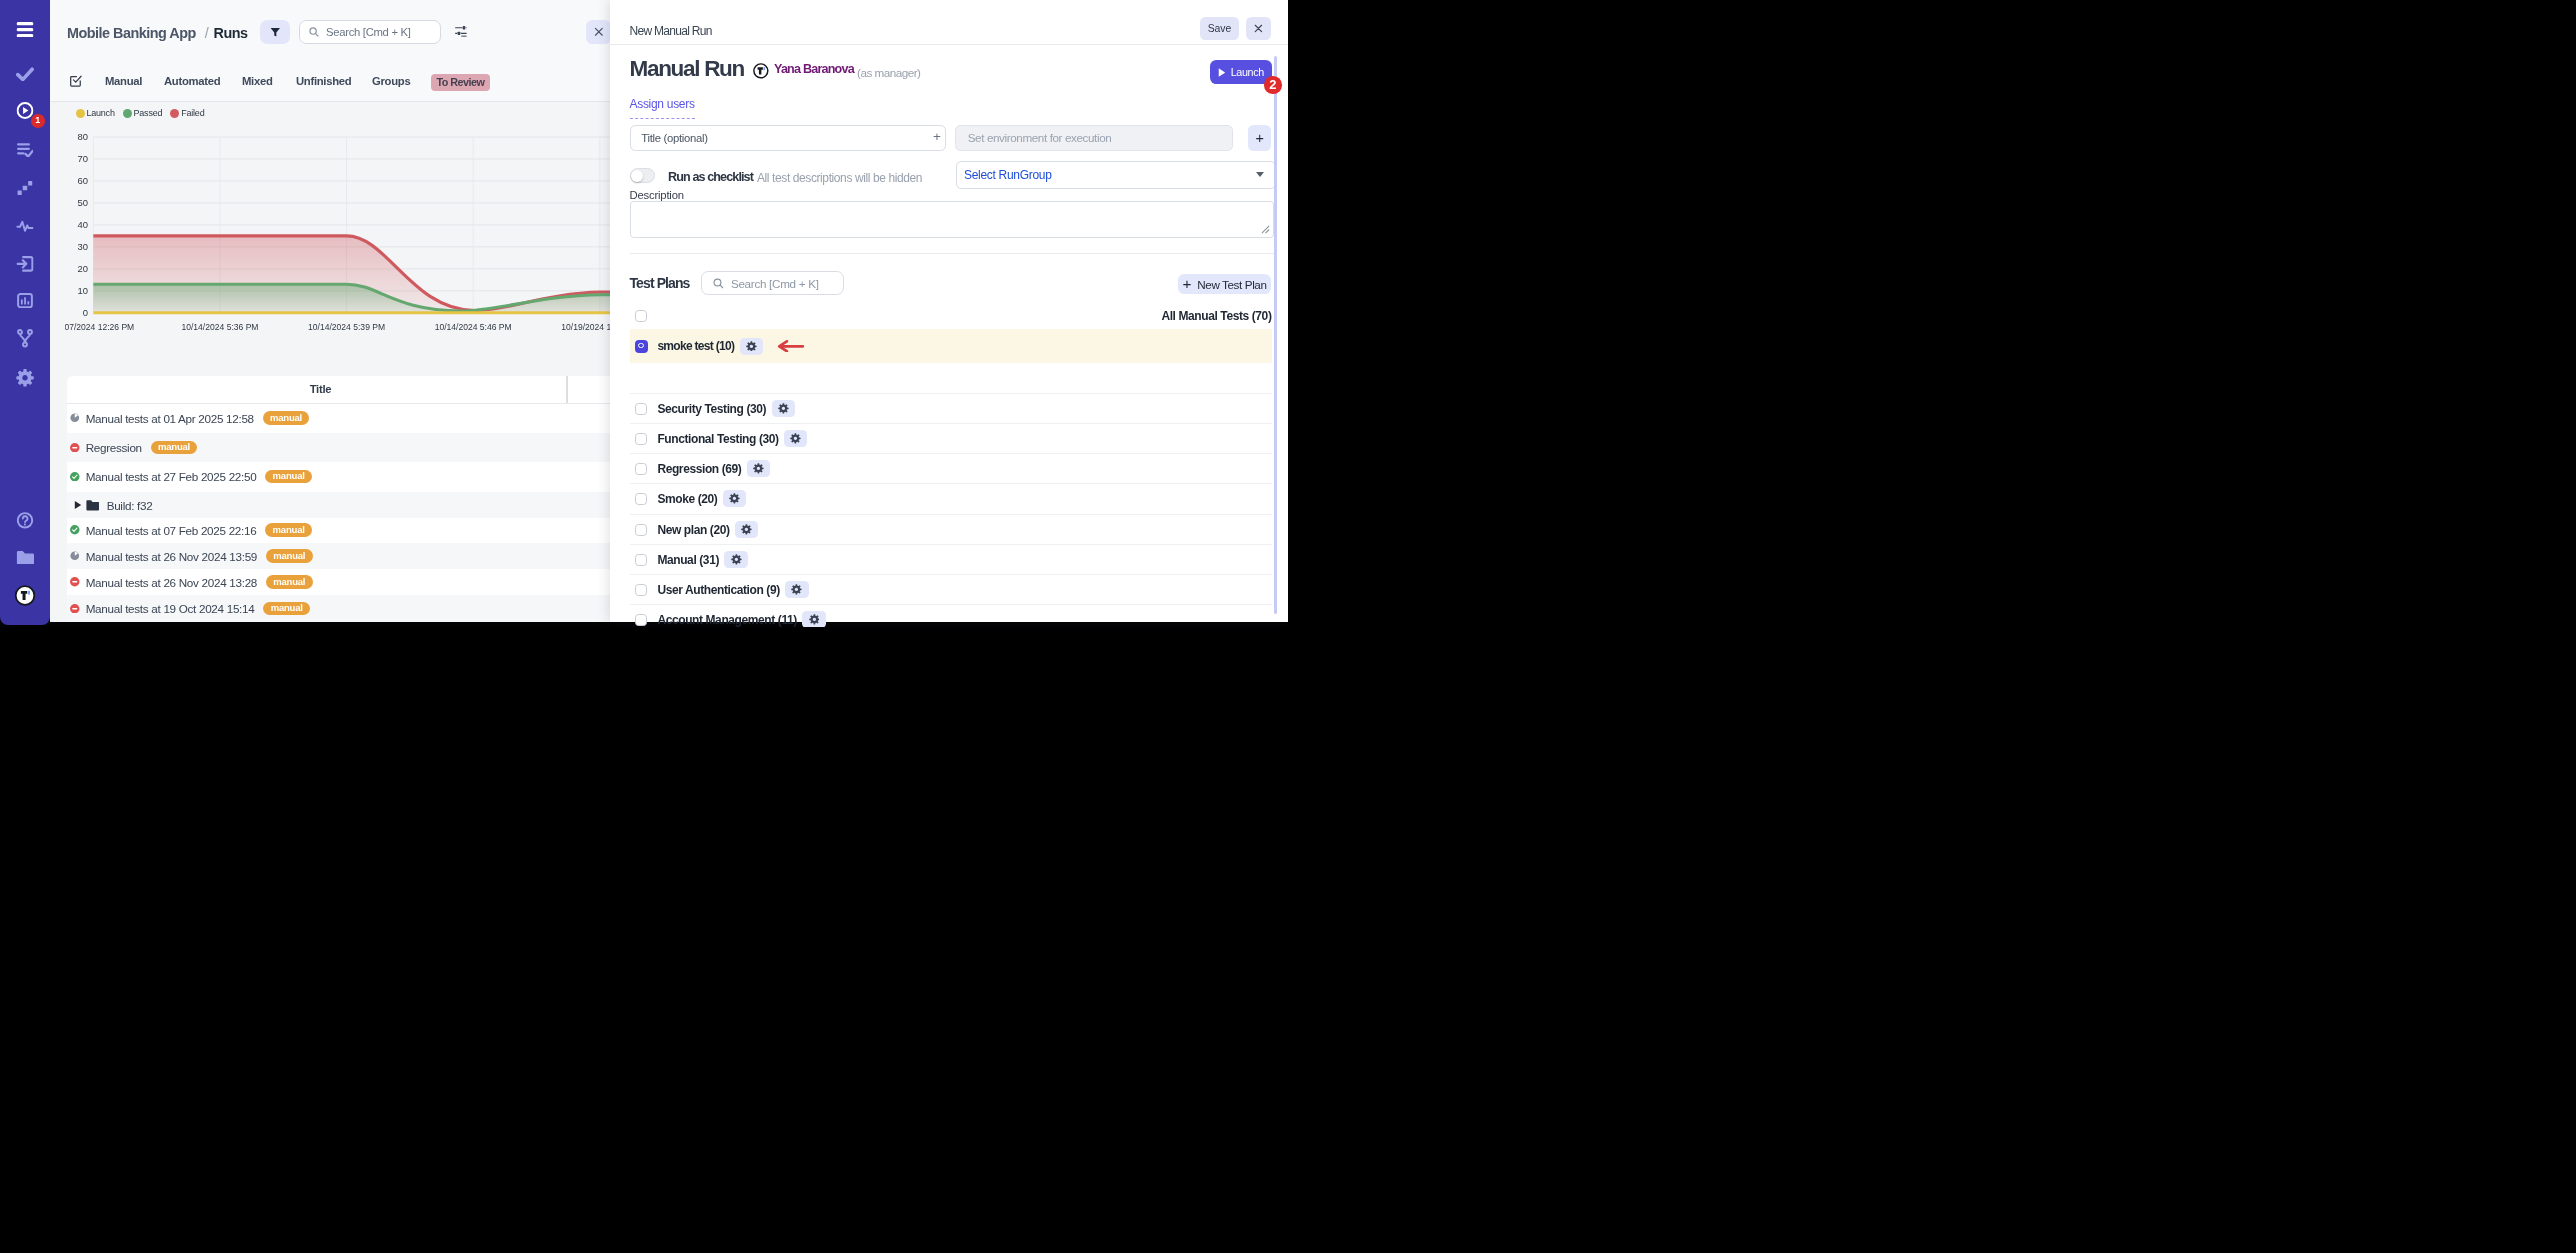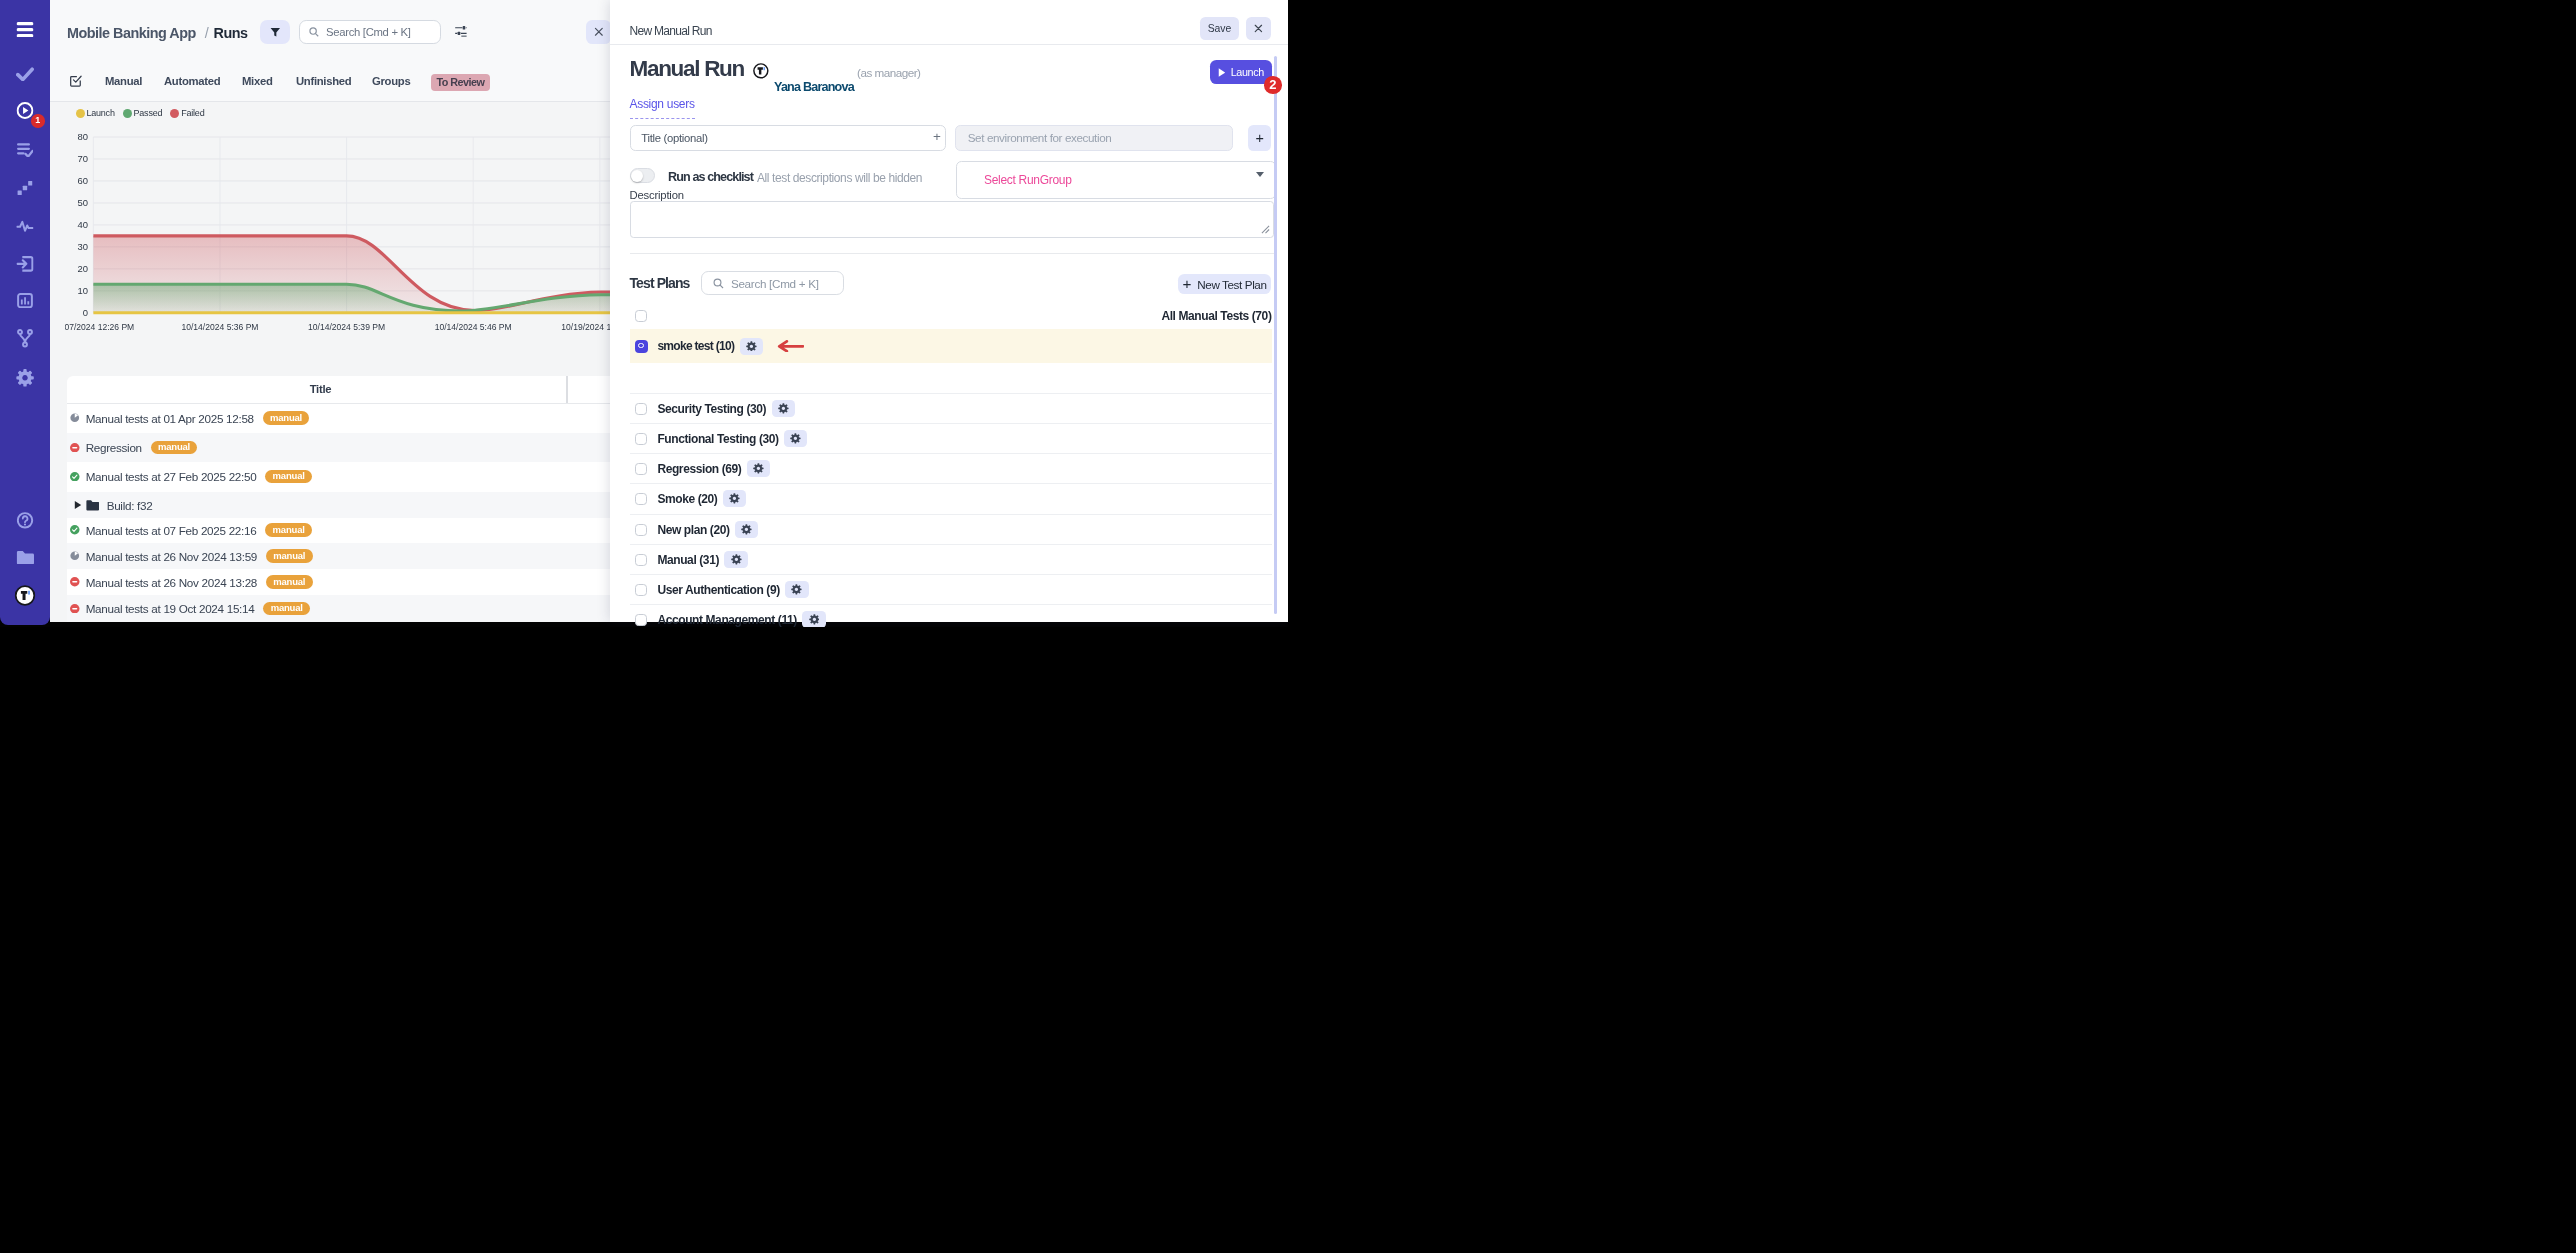--- a/index.html
+++ b/index.html
@@ -42,37 +42,37 @@
 
 #xoverlay { position:absolute; left:586px; top:20px; width:25px; height:24px; background:#e2e6fa; border-radius:6.3px; z-index:6; display:flex; align-items:center; justify-content:center; }
 #drawer { position:absolute; left:610px; top:0; right:0; height:622px; background:#fff; z-index:7; box-shadow:0 0 12.6px rgba(40,45,80,0.18); }
 #dhead { position:absolute; left:0; top:0; right:0; height:45px; border-bottom:0.9px solid #e8eaee; }
 #dhead .ttl { position:absolute; left:19.5px; top:24px; font-size:12px; letter-spacing:-0.7px; color:#3a4450; }
 #savebtn { position:absolute; left:590px; top:16.7px; width:39px; height:23px; background:#e2e5f8; border-radius:5.4px; text-align:center; font-size:10.4px; color:#2f3847; line-height:23px; }
 #xbtn { position:absolute; left:636px; top:16.7px; width:25px; height:23px; background:#e2e5f8; border-radius:5.4px; display:flex; align-items:center; justify-content:center; }
 
 #mrtitle { position:absolute; left:19.5px; top:58px; font-size:22.5px; font-weight:700; color:#333b4a; letter-spacing:-1.3px; line-height:1; }
 #avatar { position:absolute; left:143px; top:63px; width:15.7px; height:15.7px; }
-#whoname { position:absolute; left:164px; top:80px; font-size:12.6px; font-weight:700; color:#0c4a6e; letter-spacing:-0.8px; }
+#whoname { position:absolute; left:164px; top:62px; font-size:12.6px; font-weight:700; color:#701a75; letter-spacing:-0.8px; }
 #whomgr { position:absolute; left:247px; top:66px; font-size:11.7px; color:#9aa2ae; letter-spacing:-0.5px; }
 #launch { position:absolute; left:600px; top:60px; width:62px; height:24px; background:#574fe0; border-radius:6.3px; color:#fff; display:flex; align-items:center; justify-content:center; font-size:10.8px; letter-spacing:-0.4px; }
 #launchbadge { position:absolute; left:654px; top:76px; width:17.6px; height:17.6px; border-radius:50%; background:#df2b2b; color:#fff; font-size:13px; font-weight:700; text-align:center; line-height:17.6px; z-index:3; }
 #assign { position:absolute; left:19.5px; top:97px; font-size:12px; color:#5a54e8; letter-spacing:-0.3px; padding-bottom:7.2px; border-bottom:1.4px dashed #9a95ee; }
 
 .inp { position:absolute; height:25.5px; border-radius:5.4px; font-size:11.3px; letter-spacing:-0.3px; display:flex; align-items:center; }
 #titleinp { left:19.5px; top:125px; width:316px; background:#fff; border:0.9px solid #d8dce3; color:#4a5563; padding-left:10.8px; }
 #titleplus { position:absolute; left:318px; top:125px; width:18px; height:24px; color:#6b7480; font-size:13.5px; text-align:center; line-height:24px; }
 #envinp { left:345px; top:125px; width:278px; background:#f0f1f5; border:0.9px solid #e0e3ee; color:#9aa3b0; padding-left:11.7px; font-size:11.7px; letter-spacing:-0.4px; }
 #plusbtn { left:638px; top:125px; width:23px; background:#e3e7fb; justify-content:center; color:#1f2733; font-size:14.4px; }
 
 #toggle { position:absolute; left:19.5px; top:168px; width:25.6px; height:15px; background:#eceef1; border:0.9px solid #dadde3; border-radius:8px; }
 #toggle .knob { position:absolute; left:0.9px; top:0.7px; width:12px; height:12px; background:#fff; border-radius:50%; box-shadow:0 0.9px 1.8px rgba(0,0,0,0.25); }
 #rac { position:absolute; left:58px; top:170px; font-size:12.6px; font-weight:700; color:#2d3643; letter-spacing:-0.9px; }
 #rachint { position:absolute; left:147px; top:171px; font-size:12px; color:#99a1ad; letter-spacing:-0.4px; }
-#runsel { position:absolute; left:346px; top:161px; width:320px; height:38px; background:#fff; border:0.9px solid #d8dce3; border-radius:5.4px; font-size:12px; letter-spacing:-0.3px; color:#ec4899; display:flex; align-items:center; padding-left:27px; }
+#runsel { position:absolute; left:346px; top:161px; width:320px; height:28px; background:#fff; border:0.9px solid #d8dce3; border-radius:5.4px; font-size:12px; letter-spacing:-0.3px; color:#1d4ed8; display:flex; align-items:center; padding-left:7px; }
 #runsel .caret { position:absolute; right:10.8px; top:9.5px; width:0; height:0; border-left:4.5px solid transparent; border-right:4.5px solid transparent; border-top:5.4px solid #555e6b; }
 
 #desclab { position:absolute; left:19.5px; top:189px; font-size:11.3px; color:#39414d; letter-spacing:-0.2px; }
 #descarea { position:absolute; left:19.5px; top:201px; width:644px; height:37px; background:#fff; border:0.9px solid #d8dce3; border-radius:3.6px; }
 #divider { position:absolute; left:19.5px; top:253px; width:644px; height:0.9px; background:#e8eaed; }
 
 #tplans { position:absolute; left:19.5px; top:275px; font-size:14px; font-weight:700; color:#2e3744; letter-spacing:-0.9px; }
 #tpsearch { position:absolute; left:91px; top:271px; width:143px; height:24px; background:#fff; border:0.9px solid #d9dde3; border-radius:7.2px; display:flex; align-items:center; padding-left:10px; }
 #tpsearch .ph { color:#8e98a5; font-size:11.7px; letter-spacing:-0.3px; margin-left:6.3px; }
 #ntp { position:absolute; left:568px; top:274px; width:93px; height:20px; background:#e3e7fb; border-radius:6.3px; color:#1f2733; font-size:11.7px; letter-spacing:-0.4px; display:flex; align-items:center; justify-content:center; white-space:nowrap; }

